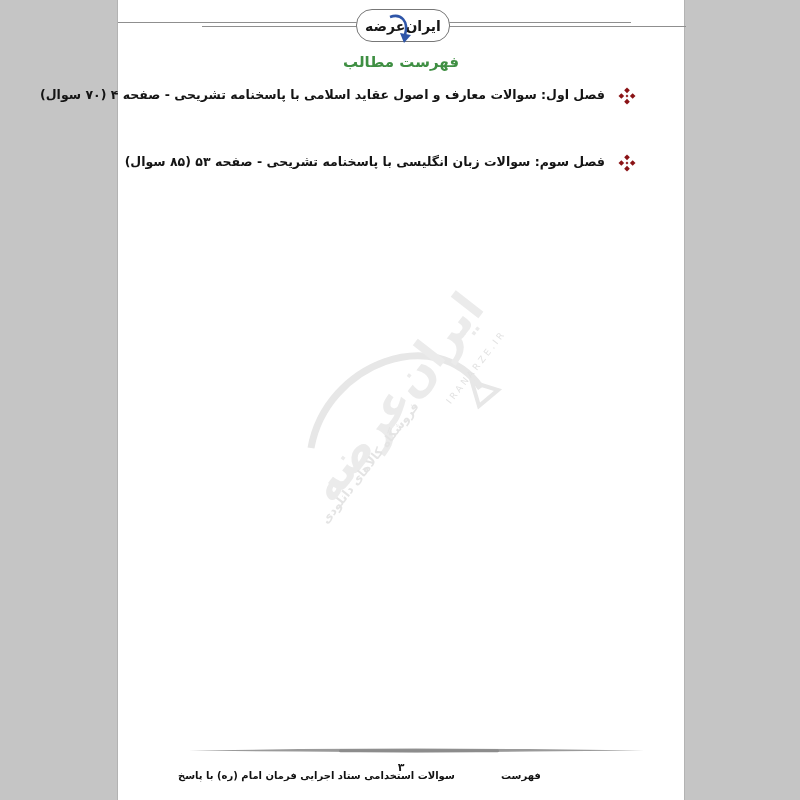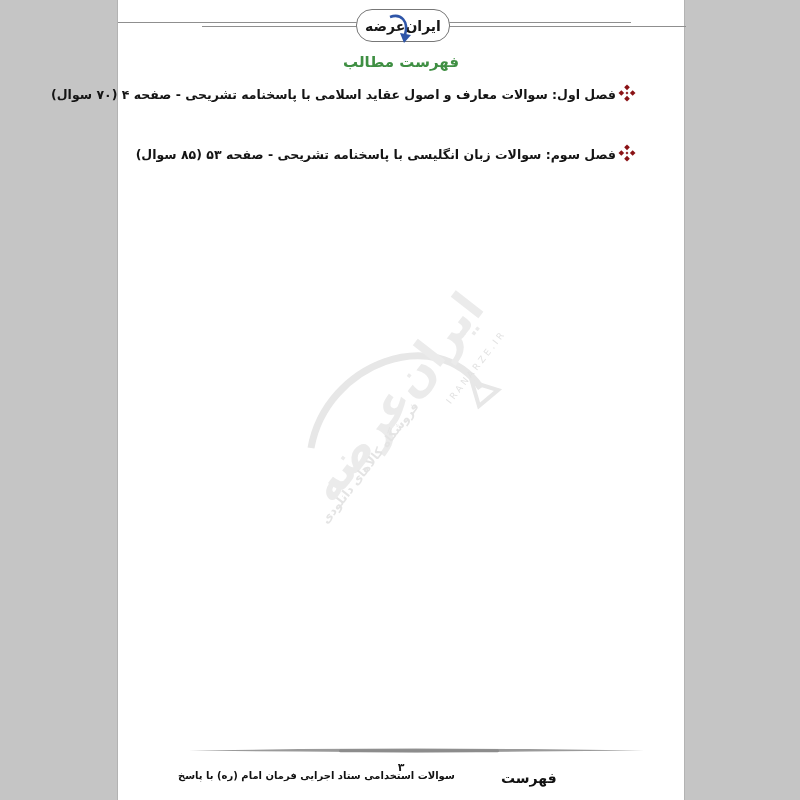--- a/index.html
+++ b/index.html
@@ -28,32 +28,32 @@
     letter-spacing:-0.5px;
   }
   .logo-arrow{position:absolute;left:30px;top:1px;z-index:6;}
   
   .page-title{
     position:absolute;top:53px;left:0;width:100%;text-align:center;
     font-weight:bold;font-size:15px;color:#3f8f43;direction:rtl;
   }
   
   .toc-row{
-    position:absolute;right:51px;display:flex;align-items:flex-start;gap:5px;
+    position:absolute;right:51px;display:flex;align-items:flex-end;gap:16px;
     direction:rtl;white-space:nowrap;
   }
   .toc-text{font-weight:bold;font-size:12.5px;color:#141414;}
   .bullet{position:relative;width:12px;height:12px;transform:rotate(45deg);flex:0 0 12px;}
   .bullet i{position:absolute;background:#8a1215;width:4px;height:4px;}
   .bullet .b1{left:0;top:0;}
   .bullet .b2{right:0;top:0;}
   .bullet .b3{left:0;bottom:0;}
   .bullet .b4{right:0;bottom:0;}
   .bullet .b5{left:5px;top:5px;width:2px;height:2px;}
-  .r1{top:87px;} .r2{top:117px;} .r3{top:147px;margin-left:8px;} .r4{top:176px;}
+  .r1{top:87px;} .r2{top:117px;} .r3{top:154px;margin-left:8px;} .r4{top:176px;}
   
   .wm{position:absolute;color:#ececec;font-weight:bold;pointer-events:none;}
   .wm-brand{
     left:158px;top:368px;width:244px;text-align:center;
     transform:rotate(-52deg);font-size:46px;direction:rtl;color:#ebebeb;
     letter-spacing:-2px;
   }
   .wm-site{
     left:296px;top:362px;width:124px;text-align:center;
     transform:rotate(-52deg);font-size:9px;letter-spacing:3px;color:#e2e2e2;
@@ -64,21 +64,21 @@
     transform:rotate(-52deg);font-size:12px;direction:rtl;color:#e4e4e4;
   }
   .wm-swoosh{position:absolute;left:168px;top:278px;pointer-events:none;}
   
   .foot-line{position:absolute;left:71px;top:748px;}
   .foot-pagenum{
     position:absolute;top:761px;left:0;width:100%;text-align:center;
     font-weight:bold;font-size:11px;color:#1a1a1a;
   }
   .foot-section{
-    position:absolute;left:383px;top:770px;font-weight:bold;font-size:14px;
+    position:absolute;left:383px;top:770px;font-weight:bold;font-size:10px;
     color:#111;direction:rtl;
   }
   .foot-book{
     position:absolute;left:60px;top:770px;font-weight:bold;font-size:10px;
     color:#111;direction:rtl;white-space:nowrap;text-align:right;
   }
 </style>
 </head>
 <body>
 

